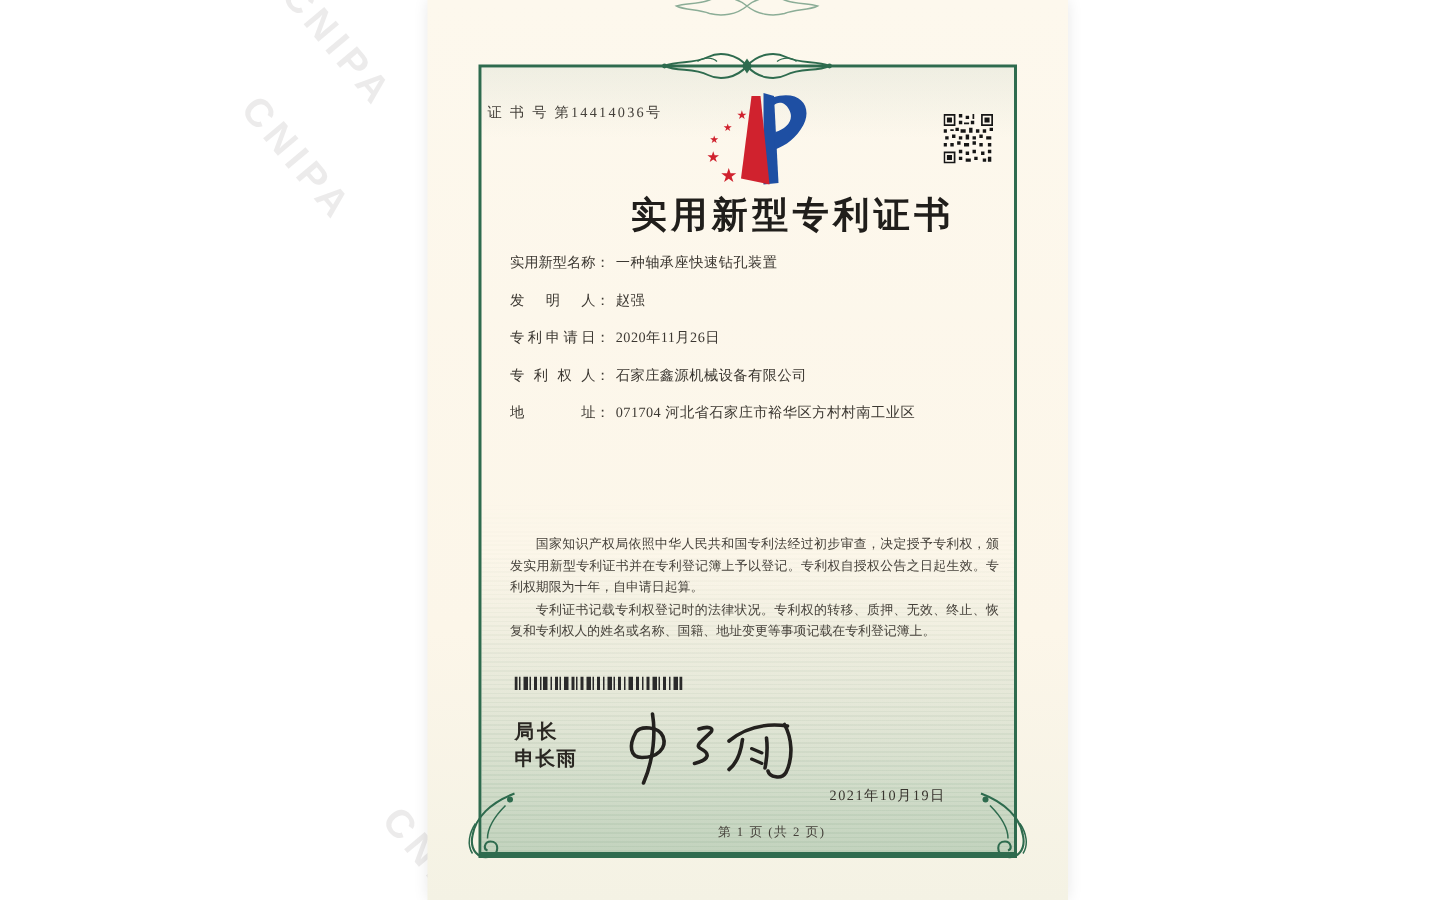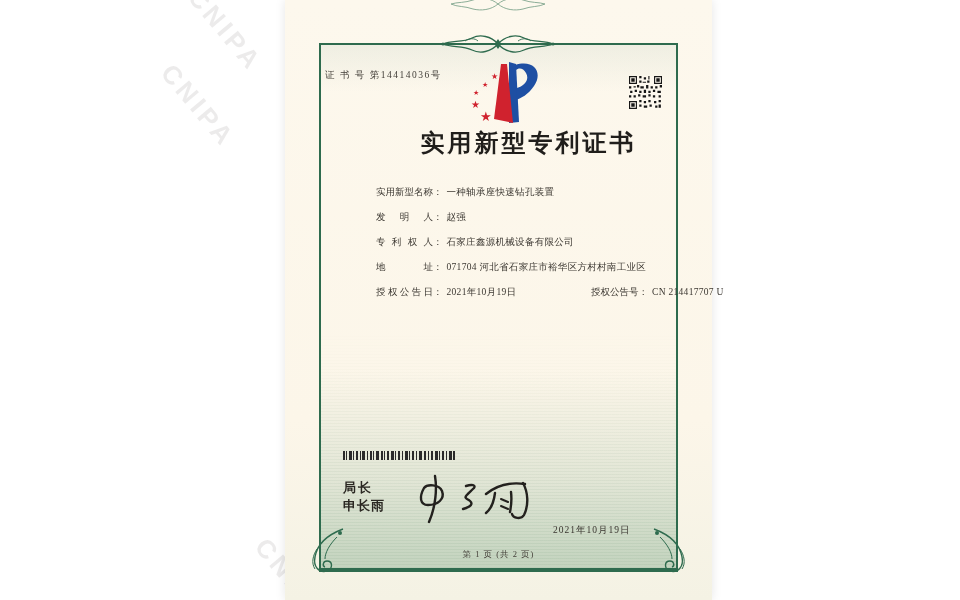--- a/index.html
+++ b/index.html
@@ -19,37 +19,37 @@
                 mask-image:linear-gradient(180deg,transparent 55%,#000 96%);pointer-events:none;}
   .border-frame::after{content:'';position:absolute;inset:0;pointer-events:none;
                 background:linear-gradient(180deg,rgba(190,205,190,.22) 0%,rgba(190,205,190,0) 9%,
                 rgba(167,193,170,0) 62%,rgba(167,193,170,.30) 84%,rgba(148,182,154,.52) 100%);}
   .orn{position:absolute;}
   .cert-no{position:absolute;left:40px;top:69px;font-size:9.5px;letter-spacing:1.5px;color:#44403a;}
   .qr{position:absolute;left:344px;top:76px;width:33px;height:33px;}
   .logo{position:absolute;left:178px;top:60px;width:78px;height:67px;}
   .title{position:absolute;left:34px;top:127px;width:419px;text-align:center;
          font-size:24px;font-weight:700;letter-spacing:3px;color:#201e1b;}
-  .fields{position:absolute;left:55px;top:180px;width:330px;font-size:9.5px;color:#3c3832;margin-left:36px;}
+  .fields{position:absolute;left:55px;top:164px;width:330px;font-size:9.5px;color:#3c3832;}
   .frow{position:relative;height:25px;line-height:25px;white-space:nowrap;}
   .flabel{display:inline-block;width:57px;text-align:justify;text-align-last:justify;
           -moz-text-align-last:justify;vertical-align:top;}
   .colon{display:inline-block;margin-right:4px;}
   .fval{letter-spacing:0.3px;}
   .pair2{position:absolute;left:215px;top:0;}
   .paras{position:absolute;left:55px;top:355px;width:326px;font-size:8.6px;line-height:14.6px;
          color:#45413a;text-align:justify;}
   .paras p{margin:0;text-indent:2em;}
   .barcode{position:absolute;left:58px;top:451px;width:112px;height:9px;}
   .director{position:absolute;left:58px;top:479px;font-size:13px;font-weight:600;color:#2a2722;}
   .director .t1{letter-spacing:2px;display:block;line-height:18px;}
   .director .t2{display:block;line-height:18px;letter-spacing:1px;}
   .sig{position:absolute;left:126px;top:472px;width:140px;height:52px;}
   .date{position:absolute;left:268px;top:524px;font-size:9.5px;letter-spacing:1px;color:#39352f;}
-  .pageno{position:absolute;left:34px;top:549px;width:359px;text-align:center;
+  .pageno{position:absolute;left:50px;top:549px;width:359px;text-align:center;
           font-size:8.5px;letter-spacing:1px;color:#45413a;}
   .contnote{position:absolute;left:34px;top:599px;width:359px;text-align:right;
           font-size:9px;letter-spacing:2px;color:#3e3a33;}
 </style>
 </head>
 <body>
 
 <div class="stage">
 
   <span class="wm" style="left:178px;top:58px">CNIPA</span>
@@ -132,33 +132,34 @@
     <div class="title">实用新型专利证书</div>
 
     <div class="fields">
       <div class="frow">
         <span class="flabel">实用新型名称</span><span class="colon">：</span><span class="fval">一种轴承座快速钻孔装置</span>
       </div>
       <div class="frow">
         <span class="flabel">发明人</span><span class="colon">：</span><span class="fval">赵强</span>
       </div>
       <div class="frow">
+        <span class="flabel">专利申请日</span><span class="colon">：</span><span class="fval">2020年11月26日</span>
+      </div>
+      <div class="frow">
         <span class="flabel">专利权人</span><span class="colon">：</span><span class="fval">石家庄鑫源机械设备有限公司</span>
       </div>
       <div class="frow">
         <span class="flabel">地址</span><span class="colon">：</span><span class="fval">071704 河北省石家庄市裕华区方村村南工业区</span>
       </div>
-      <div class="frow">
-        <span class="flabel">授权公告日</span><span class="colon">：</span><span class="fval">2021年10月19日</span>
-        <span class="pair2">
-          <span>授权公告号</span><span class="colon">：</span><span class="fval">CN 214417707 U</span>
-        </span>
-      </div>
     </div>
 
+    <div class="paras">
+      <p>国家知识产权局依照中华人民共和国专利法经过初步审查，决定授予专利权，颁发实用新型专利证书并在专利登记簿上予以登记。专利权自授权公告之日起生效。专利权期限为十年，自申请日起算。</p>
+      <p>专利证书记载专利权登记时的法律状况。专利权的转移、质押、无效、终止、恢复和专利权人的姓名或名称、国籍、地址变更等事项记载在专利登记簿上。</p>
+    </div>
 
     <svg class="barcode" viewBox="0 0 112 9" preserveAspectRatio="none">
       <path fill="#2a2a2a" d="M0,0h2v9h-2z M3,0h1v9h-1z M6,0h3v9h-3z M10,0h1v9h-1z M13,0h2v9h-2z M17,0h1v9h-1z
         M19,0h3v9h-3z M24,0h1v9h-1z M27,0h2v9h-2z M30,0h1v9h-1z M33,0h3v9h-3z M38,0h2v9h-2z M41,0h1v9h-1z
         M44,0h2v9h-2z M48,0h3v9h-3z M52,0h1v9h-1z M55,0h2v9h-2z M59,0h1v9h-1z M62,0h3v9h-3z M66,0h1v9h-1z
         M69,0h2v9h-2z M73,0h1v9h-1z M76,0h3v9h-3z M81,0h2v9h-2z M85,0h1v9h-1z M88,0h2v9h-2z M92,0h3v9h-3z
         M96,0h1v9h-1z M99,0h2v9h-2z M103,0h1v9h-1z M106,0h3v9h-3z M110,0h2v9h-2z"></path>
     </svg>
 
     <div class="director">

